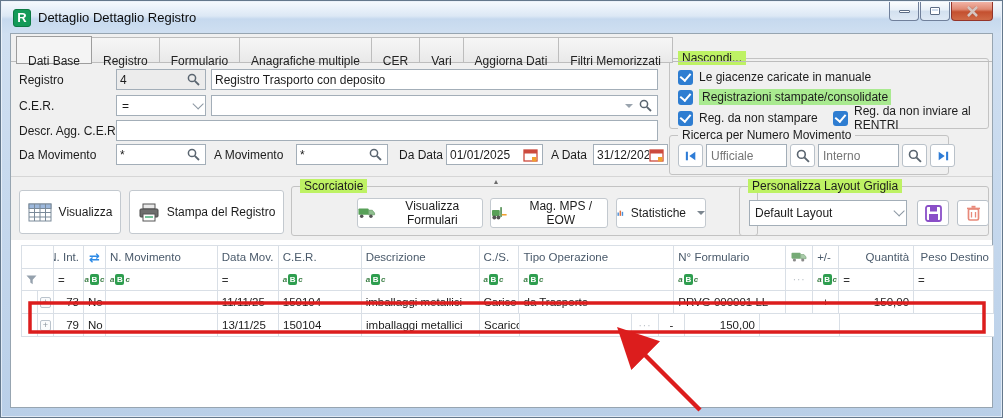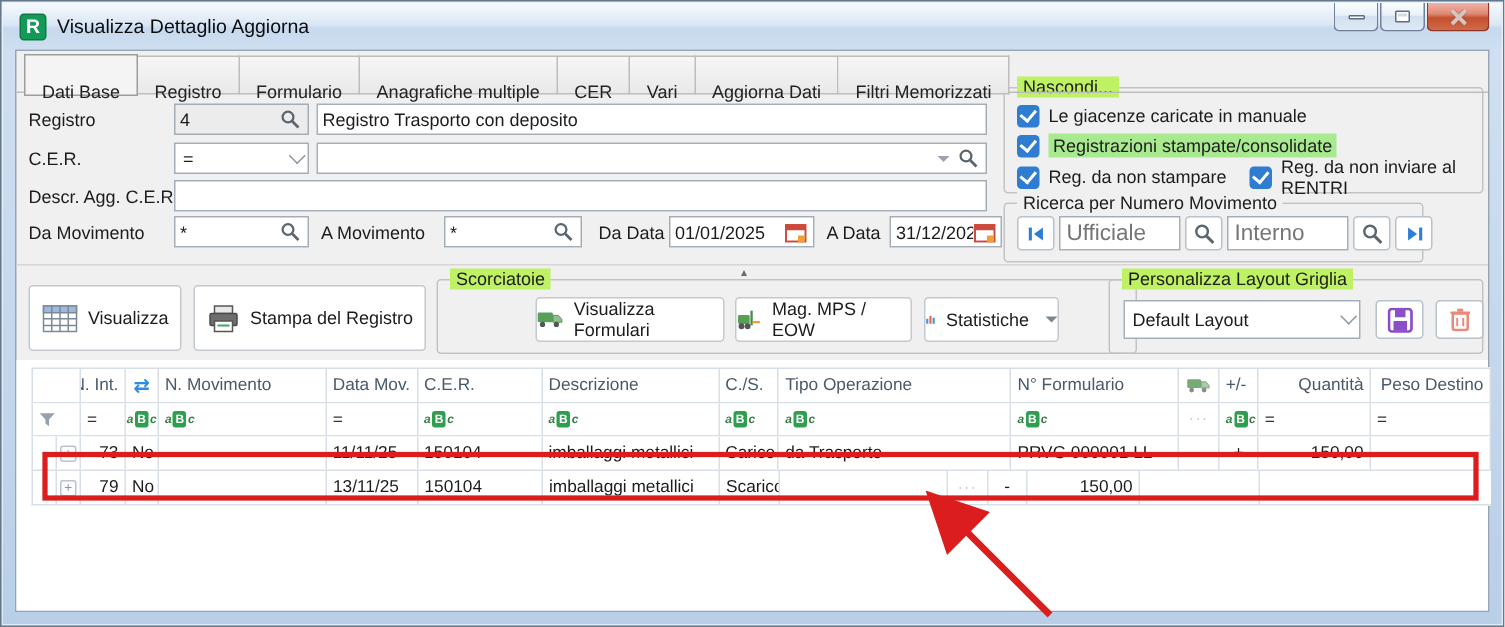--- a/index.html
+++ b/index.html
@@ -64,26 +64,26 @@
   
   .cbrow { position:absolute; display:flex; align-items:center; gap:6px; height:18px; cursor:pointer; }
   .cb { width:15px; height:15px; background:#2e7dd1; border-radius:3px; position:relative; flex:none; }
   .cb::after { content:""; position:absolute; left:4px; top:1.5px; width:5px; height:8px;
     border-right:2px solid #fff; border-bottom:2px solid #fff; transform:rotate(40deg); }
   .cblabel.hl { background:#a9ea90; padding:1px 3px; }
   
   .sqbtn { width:25px; height:23px; background:#fff; border:1px solid #b9c1c9; border-radius:3px;
     display:flex; align-items:center; justify-content:center; cursor:pointer; flex:none; }
   .rinput { width:81px; height:23px; border:1px solid #a3aeb8; background:#fff; padding:0 4px;
-    font:inherit; font-size:15px; }
+    font:inherit; font-size:12px; }
   
   .splitline { position:absolute; left:0; right:0; top:142px; height:1px; background:#d6d6d6; }
   .grip { position:absolute; left:483px; top:143px; font-size:8px; color:#6b6b6b; }
   .btn { position:absolute; background:#fff; border:1px solid #c3c9cf; border-radius:3px;
-    display:flex; align-items:center; justify-content:center; gap:7px; cursor:pointer; color:#1c1c1c; }
+    display:flex; align-items:center; justify-content:center; gap:7px; cursor:pointer; color:#1c1c1c;text-align:center; }
   .btn .drop { width:0;height:0;border-left:4px solid transparent;border-right:4px solid transparent;
     border-top:4px solid #7c868f; margin-left:4px;}
   
   .grid { position:absolute; left:10px; top:211px; width:973px; font-size:11.5px; background:#fff; }
   .grow { display:flex; border-bottom:1px solid #d9dfe6; border-left:1px solid #d9dfe6; background:#fff; }
   .gcell { border-right:1px solid #d9dfe6; display:flex; align-items:center; padding:0 4px;
     white-space:nowrap; overflow:hidden; height:22px; }
   .ghead .gcell { color:#49596a; height:22px; cursor:pointer; }
   .gfilter .gcell { height:21px; cursor:pointer; }
   .right { justify-content:flex-end; }
@@ -105,21 +105,21 @@
   
   .annot { position:absolute; left:0; top:0; z-index:10; pointer-events:none; }
 </style>
 </head>
 <body>
 
 <div class="window">
 
   <div class="titlebar">
     <div class="appicon">R</div>
-    <div class="title">Visualizza Dettaglio Aggiorna</div>
+    <div class="title">Dettaglio Dettaglio Registro</div>
     <div class="winbtns">
       <div class="winbtn">
           <span class="glyph-min"></span>
         </div>
       <div class="winbtn">
           <span class="glyph-max"></span>
         </div>
       <div class="winbtn close">
         <svg width="13" height="11" viewBox="0 0 13 11">
           <path d="M2 1 L11 10 M11 1 L2 10" stroke="#fff" stroke-width="2.6"></path>

